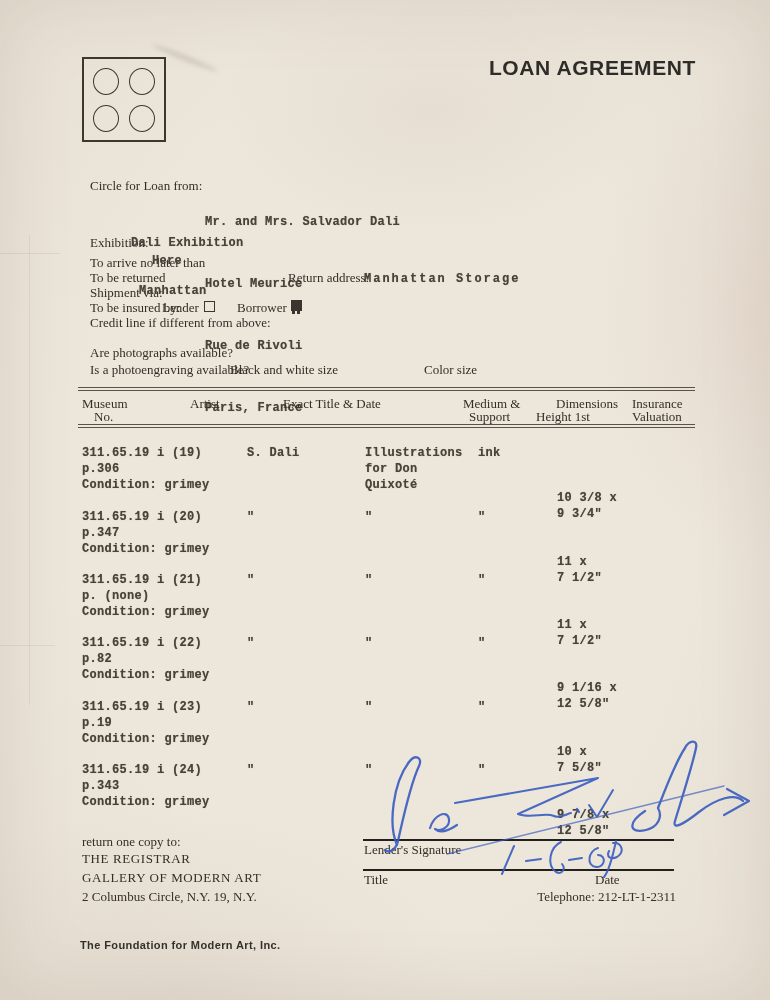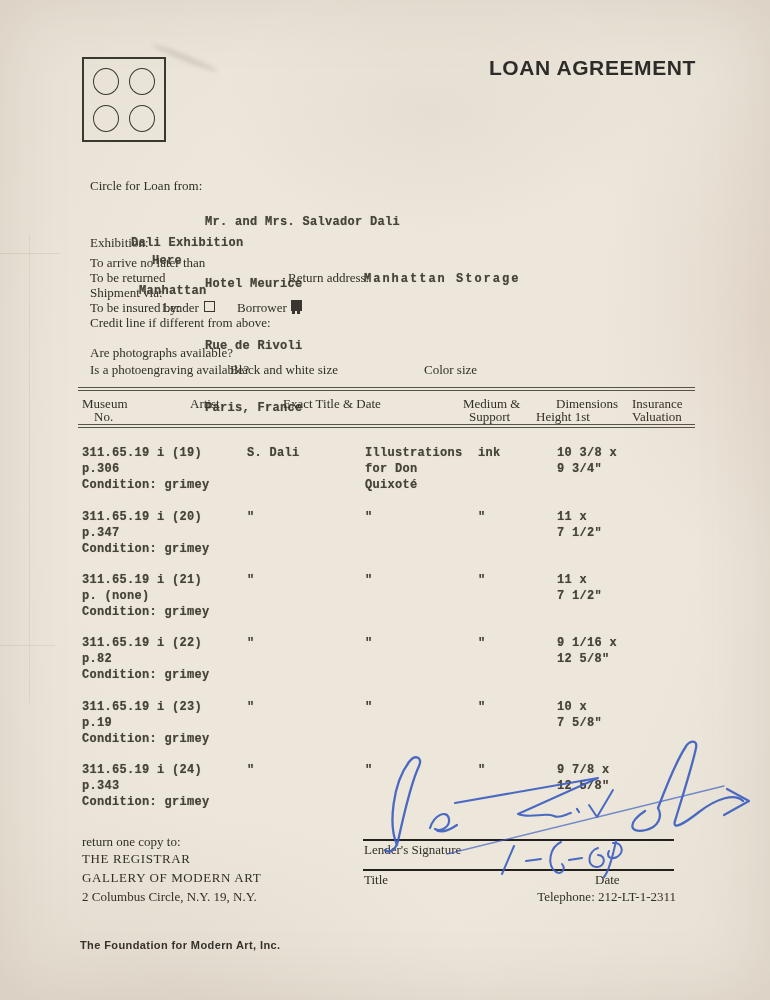--- a/index.html
+++ b/index.html
@@ -36,21 +36,21 @@
   .chk.filled::after{content:"";position:absolute;left:0px;bottom:-4px;width:3px;height:3px;
       background:#3a362f;box-shadow:5px 0 0 #3a362f;}
   
   .drule{position:absolute;left:78px;width:617px;height:3.5px;
       border-top:1.3px solid #58534a;border-bottom:1.3px solid #58534a;box-sizing:border-box;}
   
   .sline{position:absolute;height:1.8px;background:#24211c;}
   
   .trow{position:absolute;left:0;top:0;width:770px;}
   .cell{position:absolute;top:0;}
-  .c-no{left:82px;} .c-artist{left:247px;} .c-title{left:330px;margin-left:35px;} .c-med{left:478px;} .c-dim{left:557px;}
+  .c-no{left:82px;} .c-artist{left:247px;} .c-title{left:330px;margin-left:35px;} .c-med{left:478px;} .c-dim{left:557px;margin-top:45px;}
   
   .crease-v{position:absolute;left:29px;top:235px;width:1px;height:470px;background:rgba(115,98,82,.10);}
   .crease-h1{position:absolute;left:0;top:253px;width:60px;height:1px;background:rgba(115,98,82,.12);}
   .crease-h2{position:absolute;left:0;top:645px;width:55px;height:1px;background:rgba(115,98,82,.10);}
   .smudge{position:absolute;left:150px;top:55px;width:70px;height:6px;border-radius:50%;
       background:rgba(105,95,88,.18);transform:rotate(22deg);filter:blur(2px);}
   svg.sig{position:absolute;left:355px;top:733px;z-index:5;}
 </style>
 </head>
 <body>

